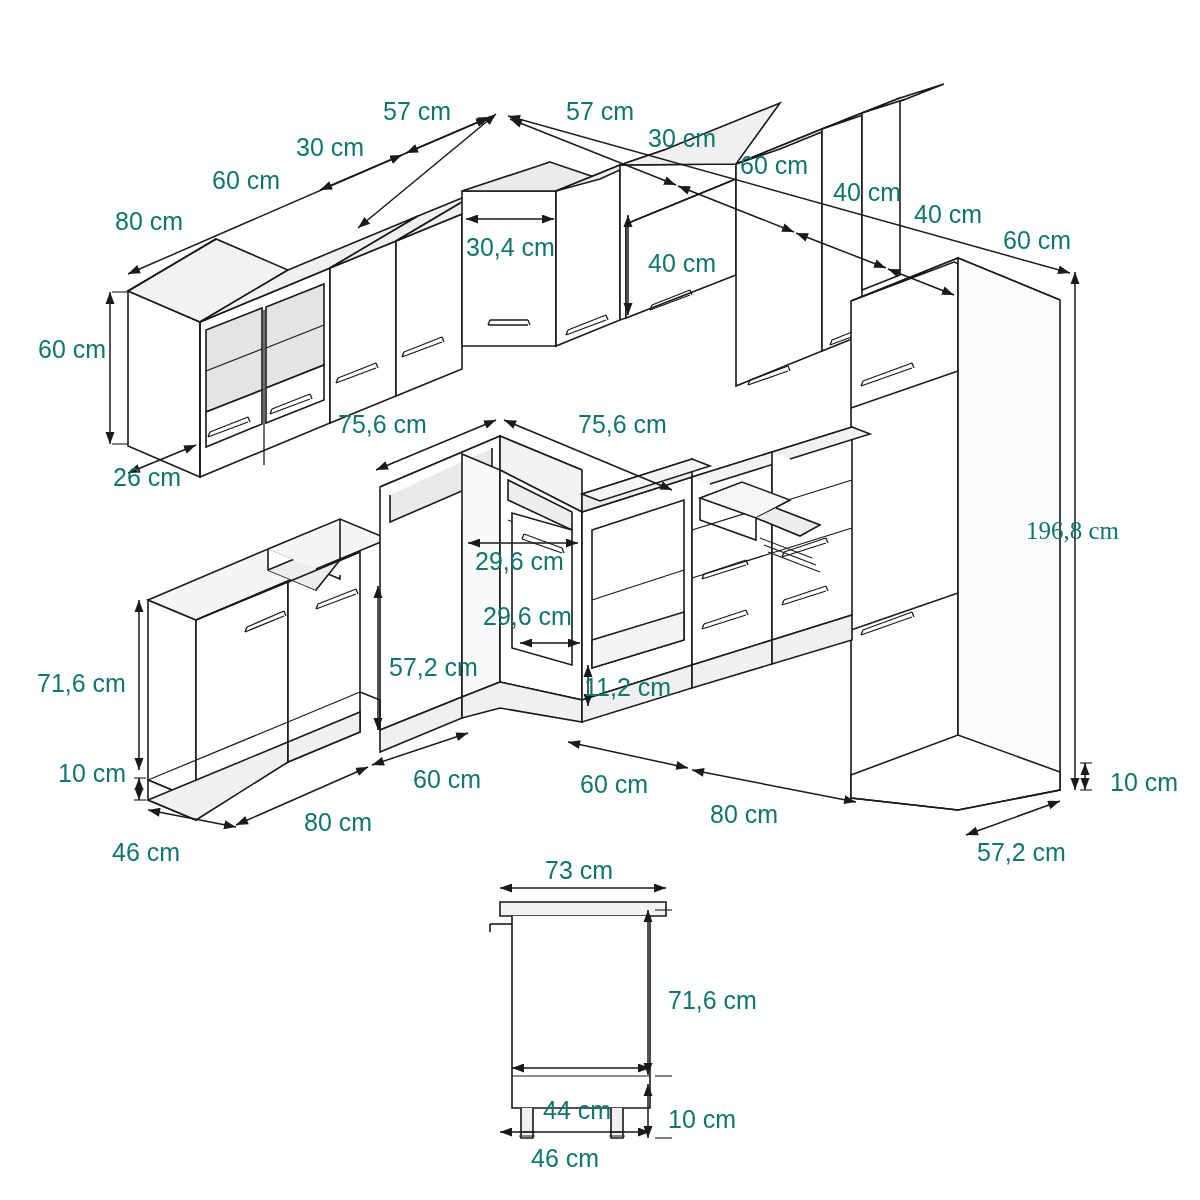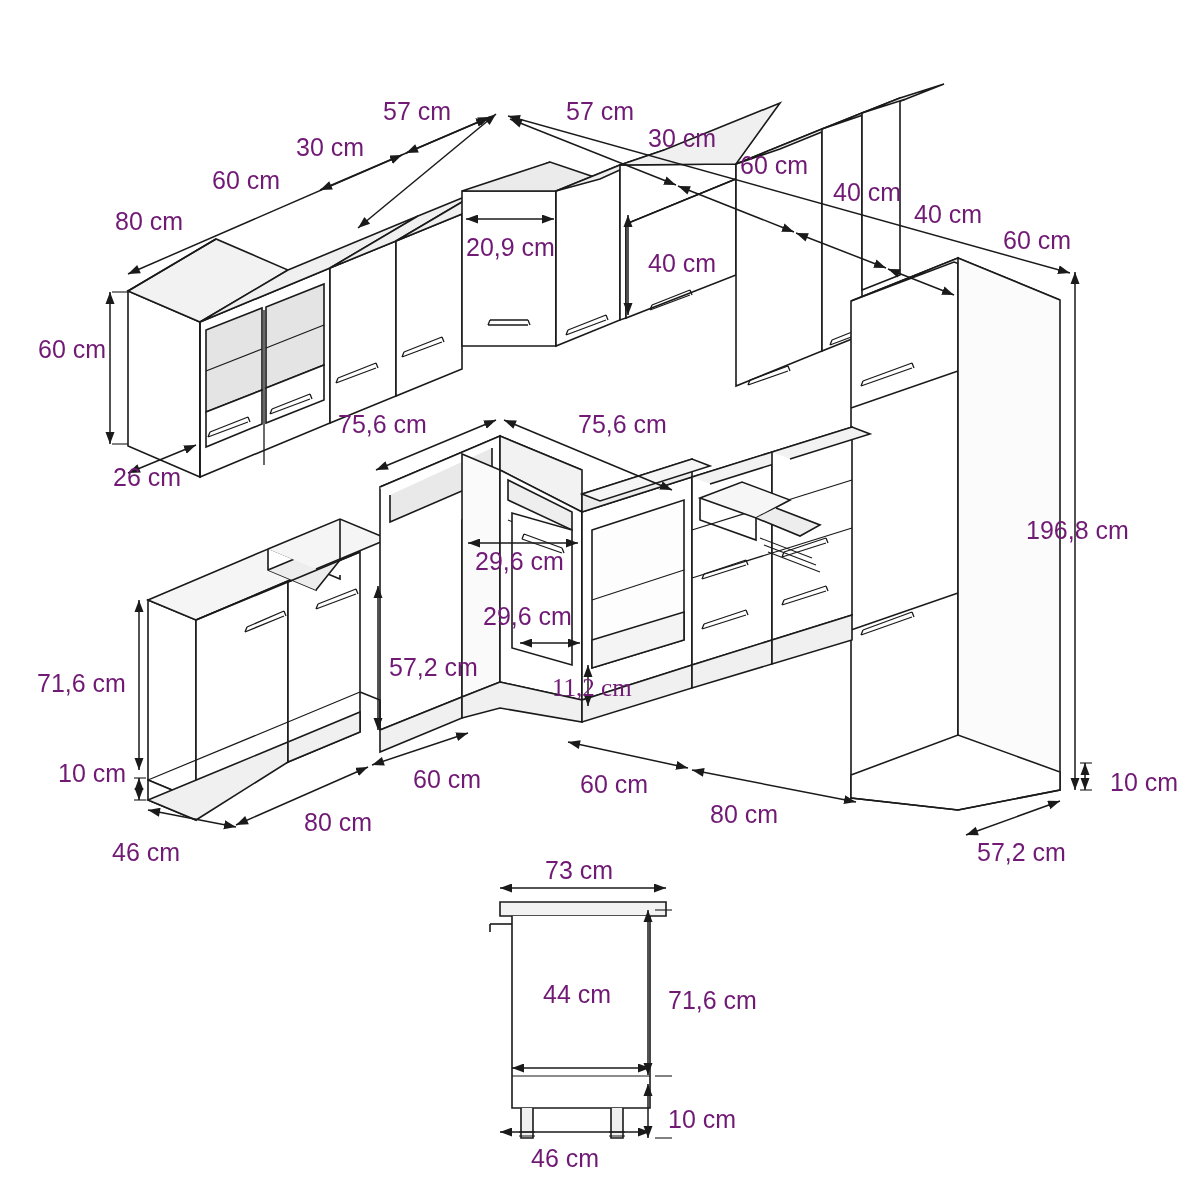--- a/index.html
+++ b/index.html
@@ -3,21 +3,21 @@
 <meta charset="utf-8">
 <style>
   html,body{margin:0;padding:0;background:#ffffff;}
   body{width:1200px;height:1200px;overflow:hidden;font-family:"Liberation Sans",sans-serif;}
   #stage{position:relative;width:1200px;height:1200px;background:#fff;}
   svg#drawing{position:absolute;left:0;top:0;width:1200px;height:1200px;}
   .dimlabel{
     position:absolute;
     font-family:"Liberation Sans",sans-serif;
     font-size:25px;
-    color:#701a75;
+    color:#0f766e;
     white-space:nowrap;
     letter-spacing:0px;
     line-height:1;
   }
 </style>
 </head>
 <body>
 
 <div id="stage">
 
@@ -280,40 +280,40 @@
       <div class="dimlabel" style="left: 115px; top: 209px;">80 cm</div>
       <div class="dimlabel" style="left: 212px; top: 168px;">60 cm</div>
       <div class="dimlabel" style="left: 296px; top: 135px;">30 cm</div>
       <div class="dimlabel" style="left: 383px; top: 99px;">57 cm</div>
       <div class="dimlabel" style="left: 566px; top: 99px;">57 cm</div>
       <div class="dimlabel" style="left: 648px; top: 126px;">30 cm</div>
       <div class="dimlabel" style="left: 740px; top: 153px;">60 cm</div>
       <div class="dimlabel" style="left: 833px; top: 180px;">40 cm</div>
       <div class="dimlabel" style="left: 914px; top: 202px;">40 cm</div>
       <div class="dimlabel" style="left: 1003px; top: 228px;">60 cm</div>
-      <div class="dimlabel" style="left: 466px; top: 235px;">20,9 cm</div>
+      <div class="dimlabel" style="left: 466px; top: 235px;">30,4 cm</div>
       <div class="dimlabel" style="left: 648px; top: 251px;">40 cm</div>
       <div class="dimlabel" style="left: 38px; top: 337px;">60 cm</div>
       <div class="dimlabel" style="left: 113px; top: 465px;">26 cm</div>
       <div class="dimlabel" style="left: 338px; top: 412px;">75,6 cm</div>
       <div class="dimlabel" style="left: 578px; top: 412px;">75,6 cm</div>
       <div class="dimlabel" style="left: 475px; top: 549px;">29,6 cm</div>
       <div class="dimlabel" style="left: 483px; top: 604px;">29,6 cm</div>
       <div class="dimlabel" style="left: 389px; top: 655px;">57,2 cm</div>
-      <div class="dimlabel" style="left: 552px; top: 675px; font-family: Liberation Serif, serif;">11,2 cm</div>
+      <div class="dimlabel" style="left: 584px; top: 675px;">11,2 cm</div>
       <div class="dimlabel" style="left: 37px; top: 671px;">71,6 cm</div>
       <div class="dimlabel" style="left: 58px; top: 761px;">10 cm</div>
       <div class="dimlabel" style="left: 413px; top: 767px;">60 cm</div>
       <div class="dimlabel" style="left: 304px; top: 810px;">80 cm</div>
       <div class="dimlabel" style="left: 112px; top: 840px;">46 cm</div>
       <div class="dimlabel" style="left: 580px; top: 772px;">60 cm</div>
       <div class="dimlabel" style="left: 710px; top: 802px;">80 cm</div>
       <div class="dimlabel" style="left: 977px; top: 840px;">57,2 cm</div>
       <div class="dimlabel" style="left: 1110px; top: 770px;">10 cm</div>
-      <div class="dimlabel" style="left: 1026px; top: 518px;">196,8 cm</div>
+      <div class="dimlabel" style="left: 1026px; top: 518px; font-family: Liberation Serif, serif;">196,8 cm</div>
       <div class="dimlabel" style="left: 545px; top: 858px;">73 cm</div>
       <div class="dimlabel" style="left: 668px; top: 988px;">71,6 cm</div>
-      <div class="dimlabel" style="left: 543px; top: 982px;">44 cm</div>
+      <div class="dimlabel" style="left: 543px; top: 1098px;">44 cm</div>
       <div class="dimlabel" style="left: 668px; top: 1107px;">10 cm</div>
       <div class="dimlabel" style="left: 531px; top: 1146px;">46 cm</div>
     </div>
 
 </div>
 
 </body></html>

